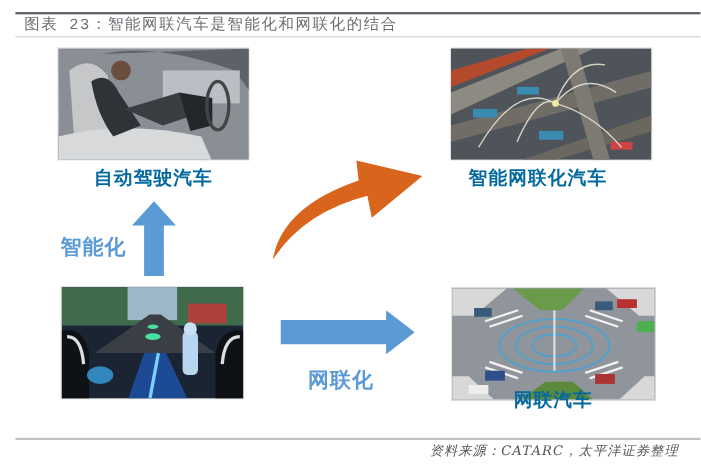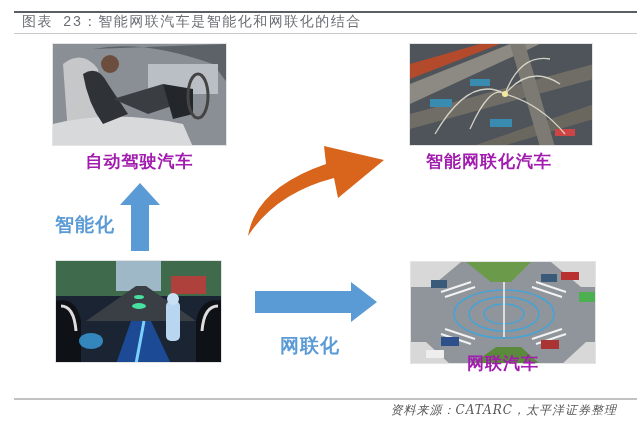--- a/index.html
+++ b/index.html
@@ -4,21 +4,21 @@
   <style>
     * { margin: 0; padding: 0; box-sizing: border-box; }
     body { width: 637px; height: 425px; background: #ffffff; position: relative; overflow: hidden; font-family: "DejaVu Sans", sans-serif; }
     .rule-top { position: absolute; left: 14px; right: 0; top: 11px; height: 2px; background: #5a5f66; }
     .caption { position: absolute; left: 22px; top: 13px; font-family: Liberation Mono, monospace; font-size: 14px; color: #6b6f74; letter-spacing: 1.5px; white-space: nowrap; }
     .rule-mid { position: absolute; left: 14px; right: 0; top: 33px; height: 1px; background: #c8c8c8; }
     .rule-bottom { position: absolute; left: 14px; right: 0; top: 398px; height: 2px; background: #c2c2c2; }
     .source { position: absolute; right: 20px; top: 402px; font-family: "DejaVu Serif", serif; font-style: italic; font-size: 12px; color: #555; letter-spacing: 1px; white-space: nowrap; }
 
     .photo { position: absolute; overflow: hidden; border: 1px solid #e4e4e4; }
-    .label { position: absolute; font-weight: bold; font-size: 17px; color: #a21caf; text-align: center; white-space: nowrap; letter-spacing: 1px; }
+    .label { position: absolute; font-weight: bold; font-size: 17px; color: #0369a1; text-align: center; white-space: nowrap; letter-spacing: 1px; }
     .blue-label { position: absolute; font-weight: bold; font-size: 19px; color: #5b9bd5; white-space: nowrap; letter-spacing: 1px; font-family: Liberation Mono, monospace; }
 
     
     #p-auto { left: 52px; top: 43px; width: 175px; height: 103px; background: linear-gradient(180deg,#7b8087 0%,#a6abb0 35%,#c9cbcd 60%,#8e9196 100%); }
     
     #p-icv { left: 409px; top: 43px; width: 184px; height: 103px; background: linear-gradient(160deg,#3a4048 0%,#6c6a63 40%,#555b60 70%,#3e434a 100%); }
     
     #p-hud { left: 55px; top: 260px; width: 167px; height: 103px; background: linear-gradient(180deg,#2e5a3e 0%,#40534a 25%,#1d2a36 50%,#0f1a2c 100%); }
     
     #p-net { left: 410px; top: 261px; width: 186px; height: 103px; background: #8d9399; }

